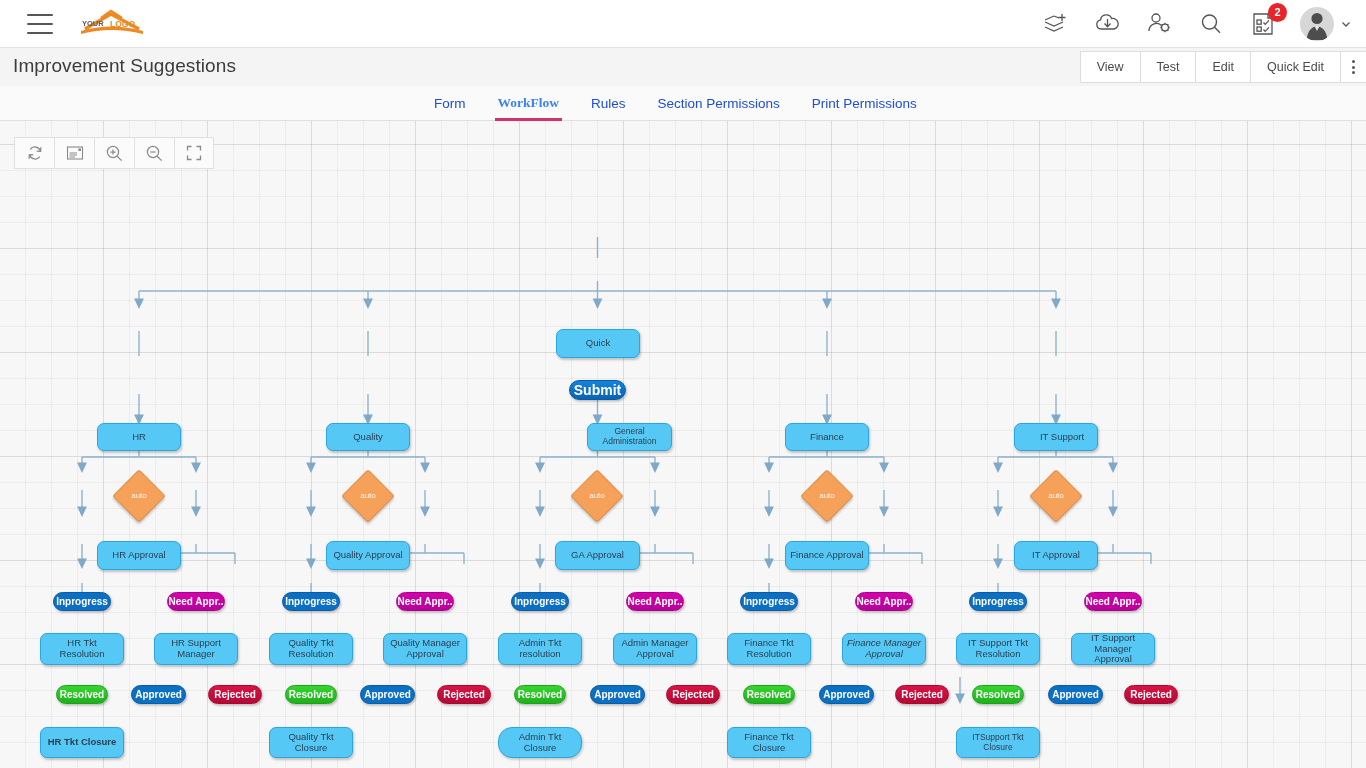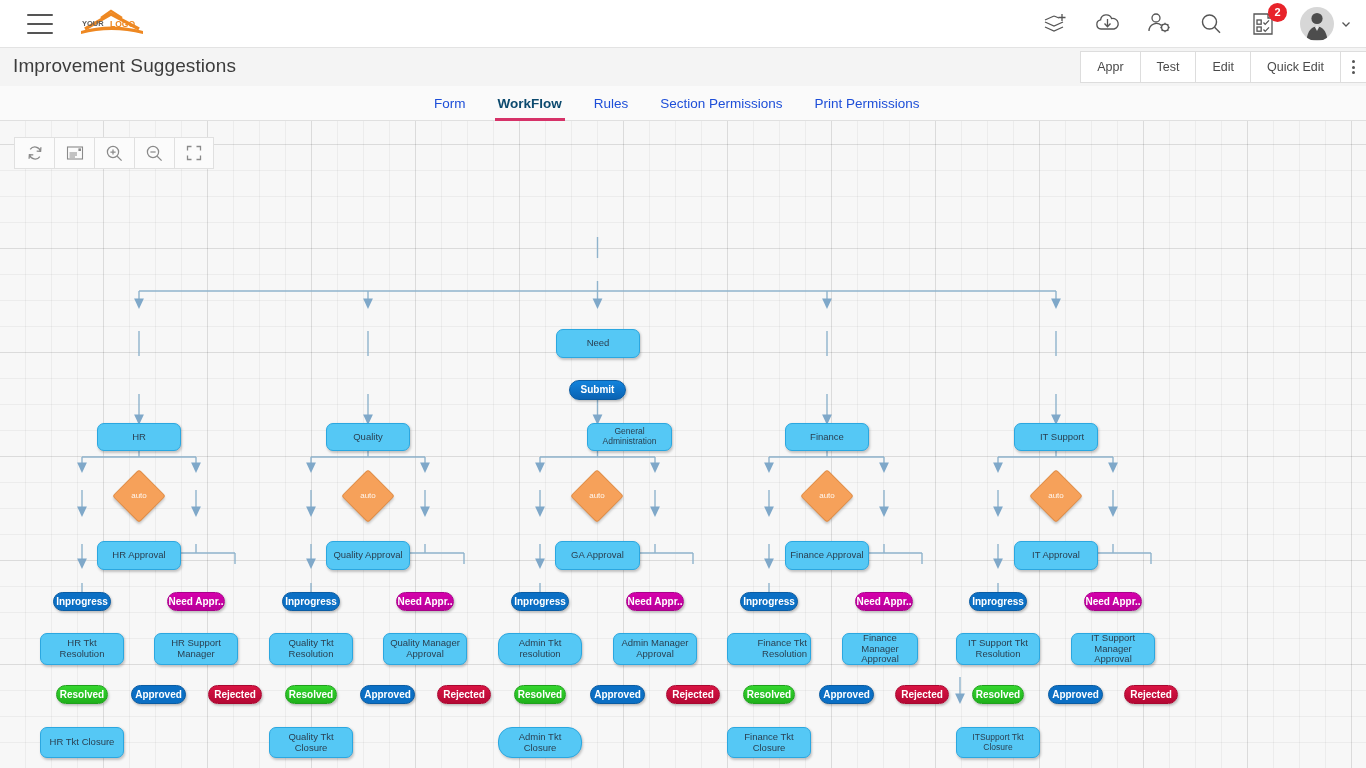--- a/index.html
+++ b/index.html
@@ -88,21 +88,21 @@
     border-bottom: 1px solid #e0e0e0;
     display: flex; align-items: flex-end;
     padding-left: 418px;
   }
   .tab {
     font-size: 13.5px; color: #1d4ed8;
     padding: 0 16px 9px 16px;
     cursor: pointer; position: relative;
     white-space: nowrap;
   }
-  .tab.active { color: #0c4a6e; font-weight: bold; }
+  .tab.active { color: #3b82f6; font-weight: bold; font-family: Liberation Serif, serif; }
   .tab.active::after {
     content: ""; position: absolute;
     left: 13px; right: 13px; bottom: -1px;
     height: 3px; background: #d63268;
   }
 
   
   .canvas {
     position: absolute; top: 121px; left: 0;
     width: 1366px; height: 647px;
@@ -168,21 +168,21 @@
   }
   .p-blue    { background: #0b6fc4; border: 1px solid #0a5ca3; }
   .p-magenta { background: #cf01a8; border: 1px solid #a80189;
                background: linear-gradient(180deg,#d500ab,#b8009a); }
   .p-green   { background: #29c125; border: 1px solid #1fa01c;
                background: linear-gradient(180deg,#35d62f,#1fb01b); }
   .p-crimson { background: #cf0a3c; border: 1px solid #a90730;
                background: linear-gradient(180deg,#d91443,#b40834); }
   .p-submit  { background: #0a72c9; border: 1px solid #0a5ca3;
                background: linear-gradient(180deg,#1283dc,#0a63b3);
-               font-size: 10px; height: 20px; border-radius: 11px; }
+               font-size: 14px; height: 20px; border-radius: 11px; }
 
   
   .n-diamond {
     width: 38px; height: 38px;
     background: #f6a15a;
     border: 1px solid #e08c45;
     transform: rotate(45deg);
     border-radius: 3px;
     box-shadow: 1.5px 1.5px 2.5px rgba(0,0,0,0.2);
   }
@@ -265,21 +265,21 @@
       <svg class="chev" viewBox="0 0 12 12" fill="none" stroke="#555" stroke-width="1.3">
         <path d="M2.5 4.5 L6 8 L9.5 4.5"></path>
       </svg>
     </div>
   </div>
 </div>
 
 <div class="pagehead">
   <div class="pagetitle">Improvement Suggestions</div>
   <div class="actionbar">
-    <button>Appr</button>
+    <button>View</button>
     <button>Test</button>
     <button>Edit</button>
     <button>Quick Edit</button>
     <button>
       <span class="kebab">
           <i></i>
           <i></i>
           <i></i>
         </span>
     </button>
@@ -420,21 +420,21 @@
       <path d="M807 526 L807 537"></path>
       <path d="M998 517 L998 526 M960 526 L1036 526 M960 526 L960 537"></path>
       <path d="M1036 526 L1036 537"></path>
 
       <path d="M960 556 L960 566 L960 578" marker-end="url(#ah)"></path>
     </g>
   </svg>
 
   <div class="nodes">
 
-    <div class="node n-task" style="left:556px; top:208px; width:84px; height:29px;">Need</div>
+    <div class="node n-task" style="left:556px; top:208px; width:84px; height:29px;">Quick</div>
 
     <div class="node n-pill p-submit" style="left:569px; top:259px; width:57px;">Submit</div>
 
     <div class="node n-task" style="left:97px; top:302px; width:84px; height:28px;">HR</div>
     <div class="node n-task" style="left:326px; top:302px; width:84px; height:28px;">Quality</div>
     <div class="node n-task" style="left:555px; top:302px; width:85px; height:28px; font-size:8.5px;margin-left:32px;">General Administration</div>
     <div class="node n-task" style="left:785px; top:302px; width:84px; height:28px;">Finance</div>
     <div class="node n-task" style="left:1014px; top:302px; width:84px; height:28px;padding-left:15px;">IT Support</div>
 
     <div class="node n-diamond" style="left:120px; top:356px;">
@@ -473,25 +473,25 @@
 
     <div class="node n-pill p-blue" style="left:969px; top:471px; width:58px;">Inprogress</div>
     <div class="node n-pill p-magenta" style="left:1084px; top:471px; width:58px;">Need Appr..</div>
 
     <div class="node n-task" style="left:40px; top:512px; width:84px; height:32px;">HR Tkt Resolution</div>
     <div class="node n-task" style="left:154px; top:512px; width:84px; height:32px;">HR Support Manager</div>
 
     <div class="node n-task" style="left:269px; top:512px; width:84px; height:32px;">Quality Tkt Resolution</div>
     <div class="node n-task" style="left:383px; top:512px; width:84px; height:32px;">Quality Manager Approval</div>
 
-    <div class="node n-task" style="left:498px; top:512px; width:84px; height:32px;border-radius:11px;">Admin Tkt resolution</div>
+    <div class="node n-task" style="left:498px; top:512px; width:84px; height:32px;">Admin Tkt resolution</div>
     <div class="node n-task" style="left:613px; top:512px; width:84px; height:32px;">Admin Manager Approval</div>
 
-    <div class="node n-task" style="left:727px; top:512px; width:84px; height:32px;text-align:right;">Finance Tkt Resolution</div>
-    <div class="node n-task" style="left:842px; top:512px; width:76px; height:32px;">Finance Manager Approval</div>
+    <div class="node n-task" style="left:727px; top:512px; width:84px; height:32px;">Finance Tkt Resolution</div>
+    <div class="node n-task" style="left:842px; top:512px; width:84px; height:32px;font-style:italic;">Finance Manager Approval</div>
 
     <div class="node n-task" style="left:956px; top:512px; width:84px; height:32px;">IT Support Tkt Resolution</div>
     <div class="node n-task" style="left:1071px; top:512px; width:84px; height:32px;">IT Support Manager Approval</div>
 
     <div class="node n-pill p-green" style="left:56px; top:564px; width:52px;">Resolved</div>
     <div class="node n-pill p-blue" style="left:131px; top:564px; width:55px;">Approved</div>
     <div class="node n-pill p-crimson" style="left:208px; top:564px; width:54px;">Rejected</div>
 
     <div class="node n-pill p-green" style="left:285px; top:564px; width:52px;">Resolved</div>
     <div class="node n-pill p-blue" style="left:360px; top:564px; width:55px;">Approved</div>
@@ -502,20 +502,20 @@
     <div class="node n-pill p-crimson" style="left:666px; top:564px; width:54px;">Rejected</div>
 
     <div class="node n-pill p-green" style="left:743px; top:564px; width:52px;">Resolved</div>
     <div class="node n-pill p-blue" style="left:819px; top:564px; width:55px;">Approved</div>
     <div class="node n-pill p-crimson" style="left:895px; top:564px; width:54px;">Rejected</div>
 
     <div class="node n-pill p-green" style="left:972px; top:564px; width:52px;">Resolved</div>
     <div class="node n-pill p-blue" style="left:1048px; top:564px; width:55px;">Approved</div>
     <div class="node n-pill p-crimson" style="left:1124px; top:564px; width:54px;">Rejected</div>
 
-    <div class="node n-task" style="left:40px; top:606px; width:84px; height:31px;">HR Tkt Closure</div>
+    <div class="node n-task" style="left:40px; top:606px; width:84px; height:31px;font-weight:bold;">HR Tkt Closure</div>
     <div class="node n-task" style="left:269px; top:606px; width:84px; height:31px;">Quality Tkt Closure</div>
     <div class="node n-task" style="left:498px; top:606px; width:84px; height:31px;border-radius:14px;">Admin Tkt Closure</div>
     <div class="node n-task" style="left:727px; top:606px; width:84px; height:31px;">Finance Tkt Closure</div>
     <div class="node n-task" style="left:956px; top:606px; width:84px; height:31px; font-size:8.5px;">ITSupport Tkt Closure</div>
 
   </div>
 </div>
 
 </body></html>

